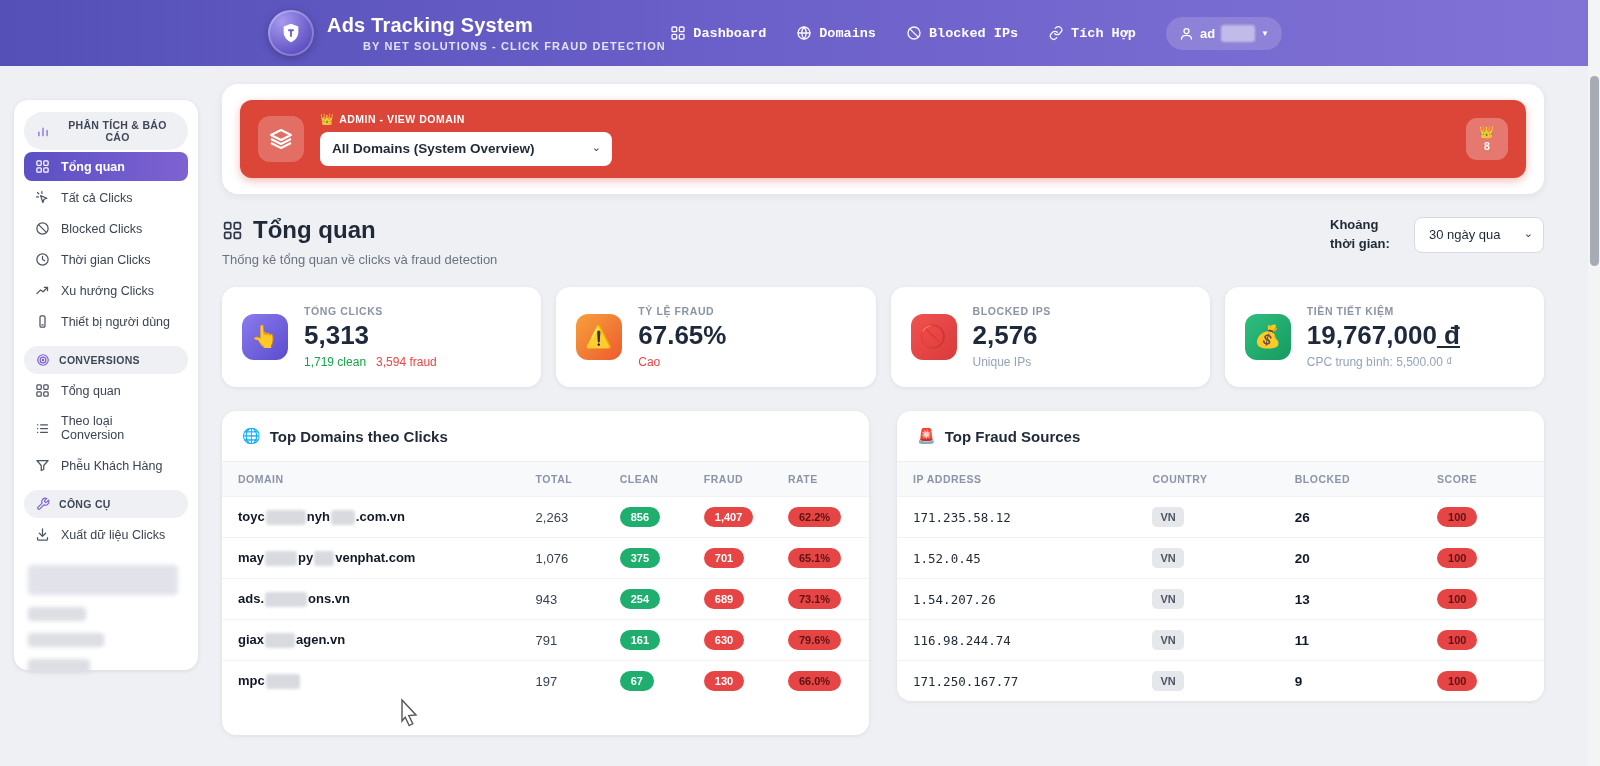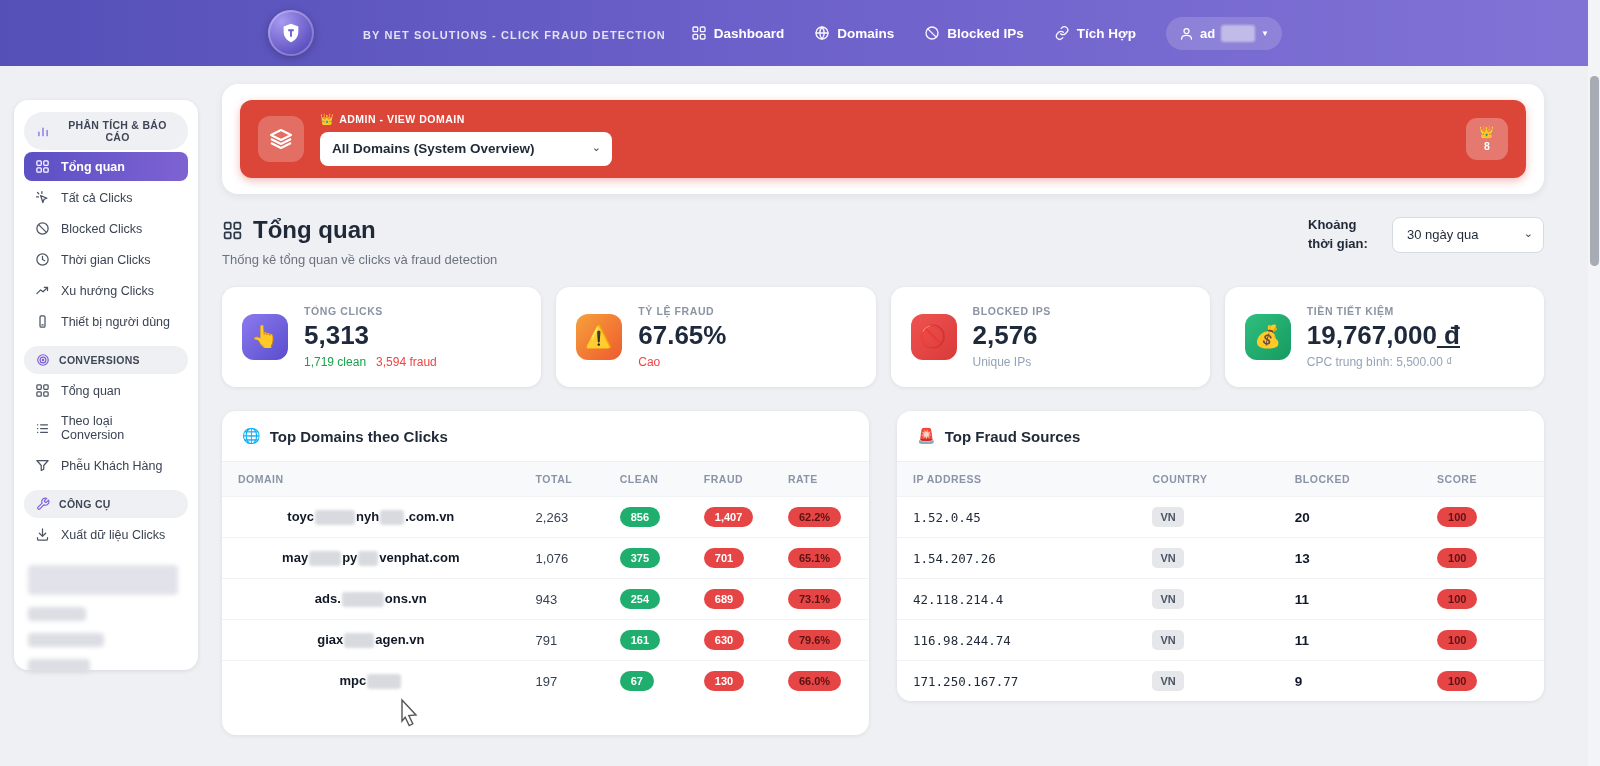--- a/index.html
+++ b/index.html
@@ -10,21 +10,21 @@
   
   .header { height:66px; background:linear-gradient(90deg,#5450b8 0%,#6b5fc9 45%,#8173d6 100%);
             display:flex; align-items:center; padding:0 318px 0 268px; position:relative; }
   .brand { display:flex; align-items:center; gap:13px; }
   .brand-logo { width:46px; height:46px; border-radius:50%;
     background:radial-gradient(circle at 30% 25%,#a79af0,#5d4fc0 75%);
     box-shadow:0 2px 8px rgba(0,0,0,.25), inset 0 0 0 2px rgba(255,255,255,.25);
     display:flex; align-items:center; justify-content:center; color:#fff; }
   .brand-title { color:#fff; font-size:20px; font-weight:bold; letter-spacing:.2px; }
   .brand-sub { color:rgba(255,255,255,.82); font-size:11px; font-weight:bold; letter-spacing:1.1px; margin-top:3px;margin-left:36px; }
-  .nav { margin-left:auto; display:flex; align-items:center; gap:30px; }
+  .nav { margin-left:auto; display:flex; align-items:center; gap:30px;font-family:Liberation Mono, monospace; }
   .nav-link { display:flex; align-items:center; gap:7px; color:#fff; font-size:13.5px; font-weight:600; cursor:pointer; }
   .nav-link .icon { opacity:.95; }
   .user-pill { display:flex; align-items:center; gap:6px; background:rgba(255,255,255,.16);
     border-radius:999px; padding:8px 13px; color:#fff; font-size:13px; font-weight:600; cursor:pointer; }
   .user-redact { width:34px; height:17px; background:rgba(235,235,245,.55); border-radius:3px; filter:blur(1px); }
   .caret { font-size:8px; color:#fff; }
 
   
   .sidebar { position:absolute; left:14px; top:100px; width:184px; height:570px;
     background:#fff; border-radius:14px; box-shadow:0 1px 4px rgba(20,24,40,.1); padding:12px 10px; }
@@ -65,21 +65,21 @@
   .banner-badge .crown { font-size:12px; color:#f3c21f; line-height:1; }
   .banner-badge .num { color:#fff; font-size:10.5px; font-weight:bold; margin-top:2px; }
 
   .title-row { display:flex; justify-content:space-between; align-items:flex-start; margin-top:22px; }
   .page-title { display:flex; align-items:center; gap:10px; font-size:24px; font-weight:bold; color:#1f2937; }
   .page-title .icon { color:#2f3849; }
   .page-sub { font-size:13px; color:#6b7280; margin-top:8px; }
   .range { display:flex; align-items:center; gap:12px; }
   .range-label { font-size:13px; font-weight:bold; color:#1f2937; width:72px; line-height:1.45; }
   .range-select-wrap { position:relative; }
-  .range-select { width:152px; height:36px; border:1px solid #d6dbe3; border-radius:8px; background:#fff;
+  .range-select { width:130px; height:36px; border:1px solid #d6dbe3; border-radius:8px; background:#fff;
     font-family:"Liberation Sans",sans-serif; font-size:13px; color:#1f2937; padding:0 26px 0 14px;
     appearance:none; -webkit-appearance:none; }
 
   
   .stats { display:flex; gap:15px; margin-top:20px; }
   .stat-card { flex:1; background:#fff; border-radius:14px; padding:18px 20px;
     box-shadow:0 1px 4px rgba(20,24,40,.08); display:flex; align-items:center; gap:16px; }
   .stat-ic { width:46px; height:46px; border-radius:12px; display:flex; align-items:center;
     justify-content:center; font-size:22px; color:#fff; flex-shrink:0; }
   .ic-purple { background:linear-gradient(135deg,#8b7bf0,#5a4ccc); color:#f0c040; }
@@ -98,21 +98,21 @@
   .tables { display:flex; gap:28px; margin-top:24px; align-items:flex-start; }
   .table-card { flex:1; background:#fff; border-radius:14px; box-shadow:0 1px 4px rgba(20,24,40,.08); overflow:hidden; }
   .table-title { display:flex; align-items:center; gap:9px; padding:16px 20px; font-size:15px;
     font-weight:bold; color:#1f2937; border-bottom:1px solid #edeff3; }
   .emoji-globe { color:#2f6fbf; font-size:15px; }
   .emoji-siren { color:#d33434; font-size:15px; }
   table { width:100%; border-collapse:collapse; }
   thead th { background:#f8f9fb; font-size:10.5px; font-weight:bold; color:#8a94a6; letter-spacing:.5px;
     text-align:left; padding:11px 16px; }
   tbody td { padding:10px 16px; font-size:13px; color:#374151; border-top:1px solid #f0f2f5; }
-  .domain-cell { font-weight:bold; color:#111827; white-space:nowrap;text-align:center; }
+  .domain-cell { font-weight:bold; color:#111827; white-space:nowrap; }
   .inline-redact { display:inline-block; height:15px; background:#d8dadf; border-radius:3px;
     filter:blur(1.5px); vertical-align:middle; margin:0 1px; }
   .pill { display:inline-block; border-radius:999px; padding:4px 11px; font-size:11px; font-weight:bold; }
   .pill-green { background:#1fae6e; color:#fff; }
   .pill-red { background:#e64545; color:#fff; }
   .pill-rate { background:#e64545; color:#5c1212; }
   .ip { font-family:"DejaVu Sans Mono",monospace; font-size:12.5px; color:#1f2937; }
   .cc-badge { display:inline-block; background:#e5e7eb; color:#4b5563; font-size:11px; font-weight:bold;
     border-radius:5px; padding:4px 8px; }
   .blocked-n { font-weight:bold; color:#111827; font-size:13.5px; }
@@ -128,20 +128,21 @@
 
 <div class="header">
   <div class="brand">
     <div class="brand-logo">
       <svg width="22" height="22" viewBox="0 0 24 24" fill="#fff">
           <path d="M12 2l8 3v6c0 5-3.4 9.3-8 11-4.6-1.7-8-6-8-11V5l8-3z"></path>
           <path d="M9 8h6v2h-2v6h-2v-6H9z" fill="#6a5cd0"></path>
         </svg>
     </div>
     <div>
+      <div class="brand-title">Ads Tracking System</div>
       <div class="brand-sub">BY NET SOLUTIONS - CLICK FRAUD DETECTION</div>
     </div>
   </div>
   <div class="nav" id="nav">
       <div class="nav-link">
         <span class="icon">
           <svg width="16" height="16" viewBox="0 0 24 24" fill="none" stroke="currentColor" stroke-width="2" stroke-linecap="round" stroke-linejoin="round">
             <rect x="3" y="3" width="7" height="7" rx="1.5"></rect>
             <rect x="14" y="3" width="7" height="7" rx="1.5"></rect>
             <rect x="3" y="14" width="7" height="7" rx="1.5"></rect>
@@ -493,35 +494,35 @@
         <thead>
             <tr id="fraud-thead">
               <th style="width: 37%;">IP ADDRESS</th>
               <th style="width: 22%;">COUNTRY</th>
               <th style="width: 22%;">BLOCKED</th>
               <th style="width: 19%;">SCORE</th>
             </tr>
           </thead>
         <tbody id="fraud-tbody">
             <tr>
+              <td class="ip">171.235.58.12</td>
+              <td><span class="cc-badge">VN</span></td>
+              <td class="blocked-n">26</td>
+              <td><span class="pill pill-rate">100</span></td>
+            </tr>
+            <tr>
               <td class="ip">1.52.0.45</td>
               <td><span class="cc-badge">VN</span></td>
               <td class="blocked-n">20</td>
               <td><span class="pill pill-rate">100</span></td>
             </tr>
             <tr>
               <td class="ip">1.54.207.26</td>
               <td><span class="cc-badge">VN</span></td>
               <td class="blocked-n">13</td>
-              <td><span class="pill pill-rate">100</span></td>
-            </tr>
-            <tr>
-              <td class="ip">42.118.214.4</td>
-              <td><span class="cc-badge">VN</span></td>
-              <td class="blocked-n">11</td>
               <td><span class="pill pill-rate">100</span></td>
             </tr>
             <tr>
               <td class="ip">116.98.244.74</td>
               <td><span class="cc-badge">VN</span></td>
               <td class="blocked-n">11</td>
               <td><span class="pill pill-rate">100</span></td>
             </tr>
             <tr>
               <td class="ip">171.250.167.77</td>

